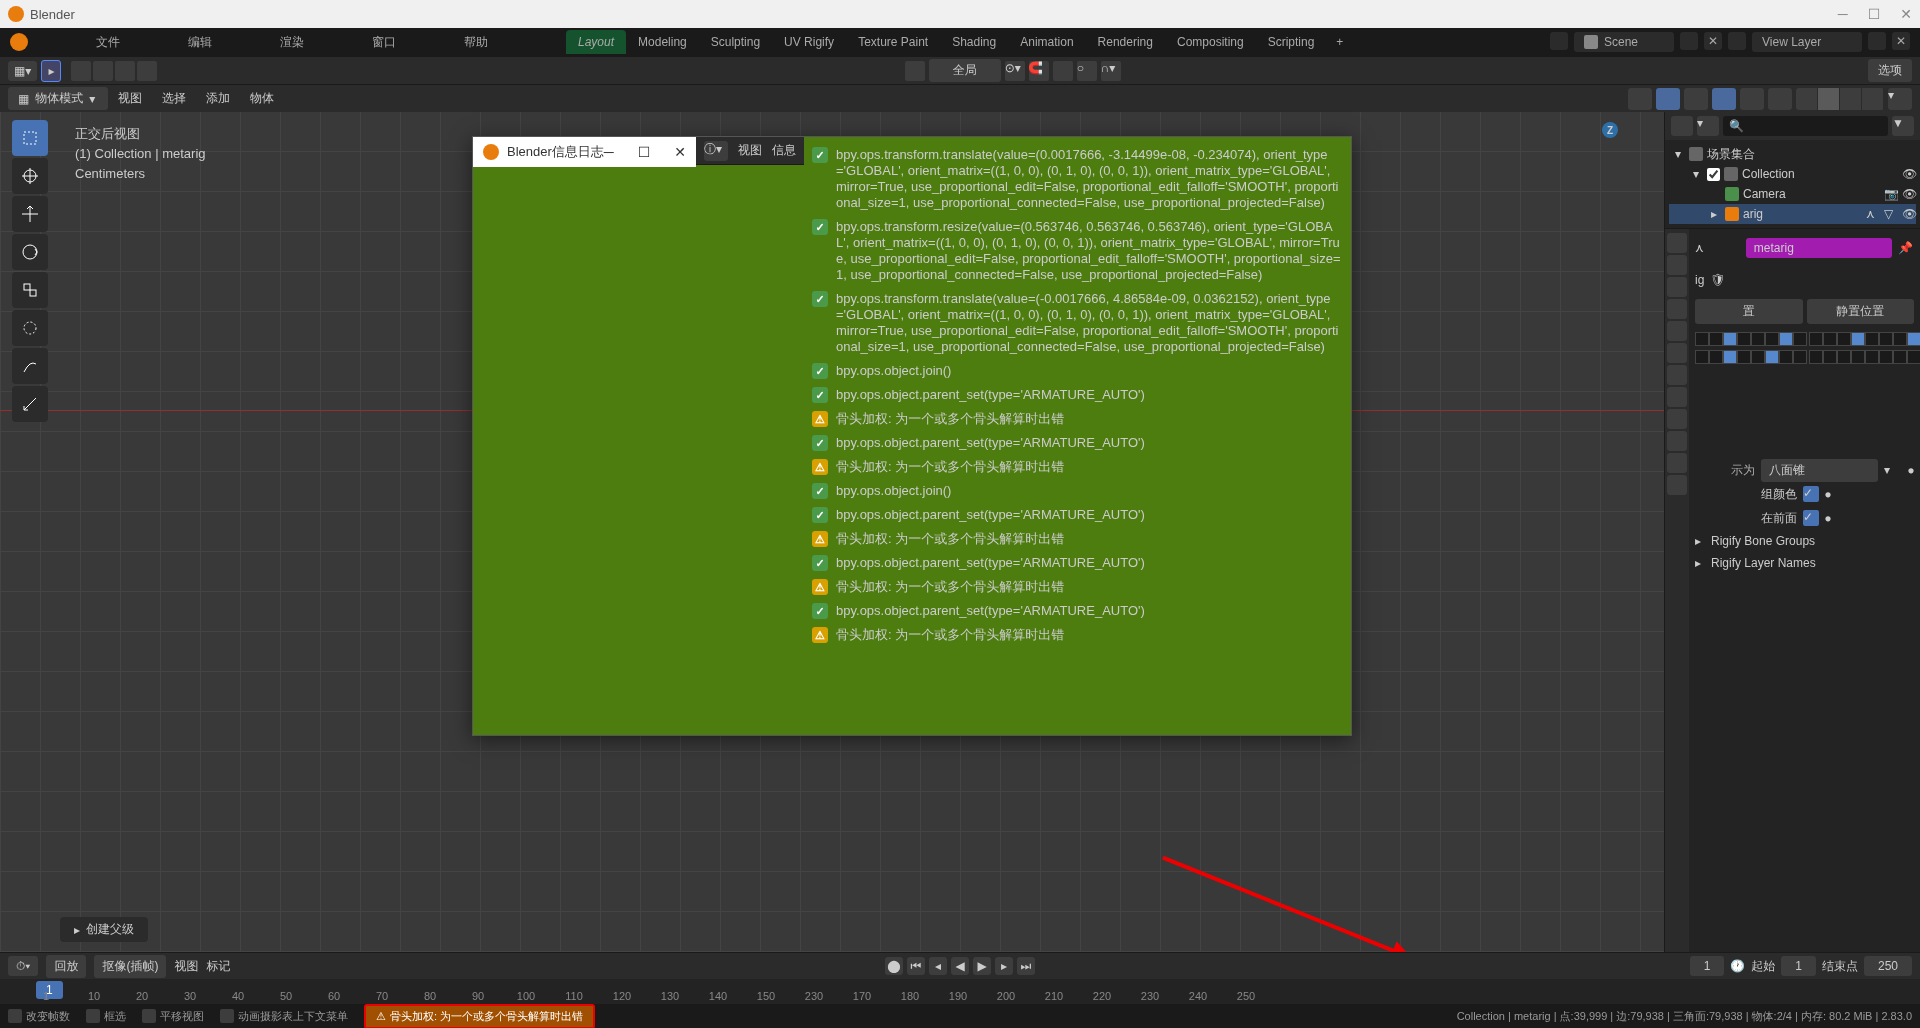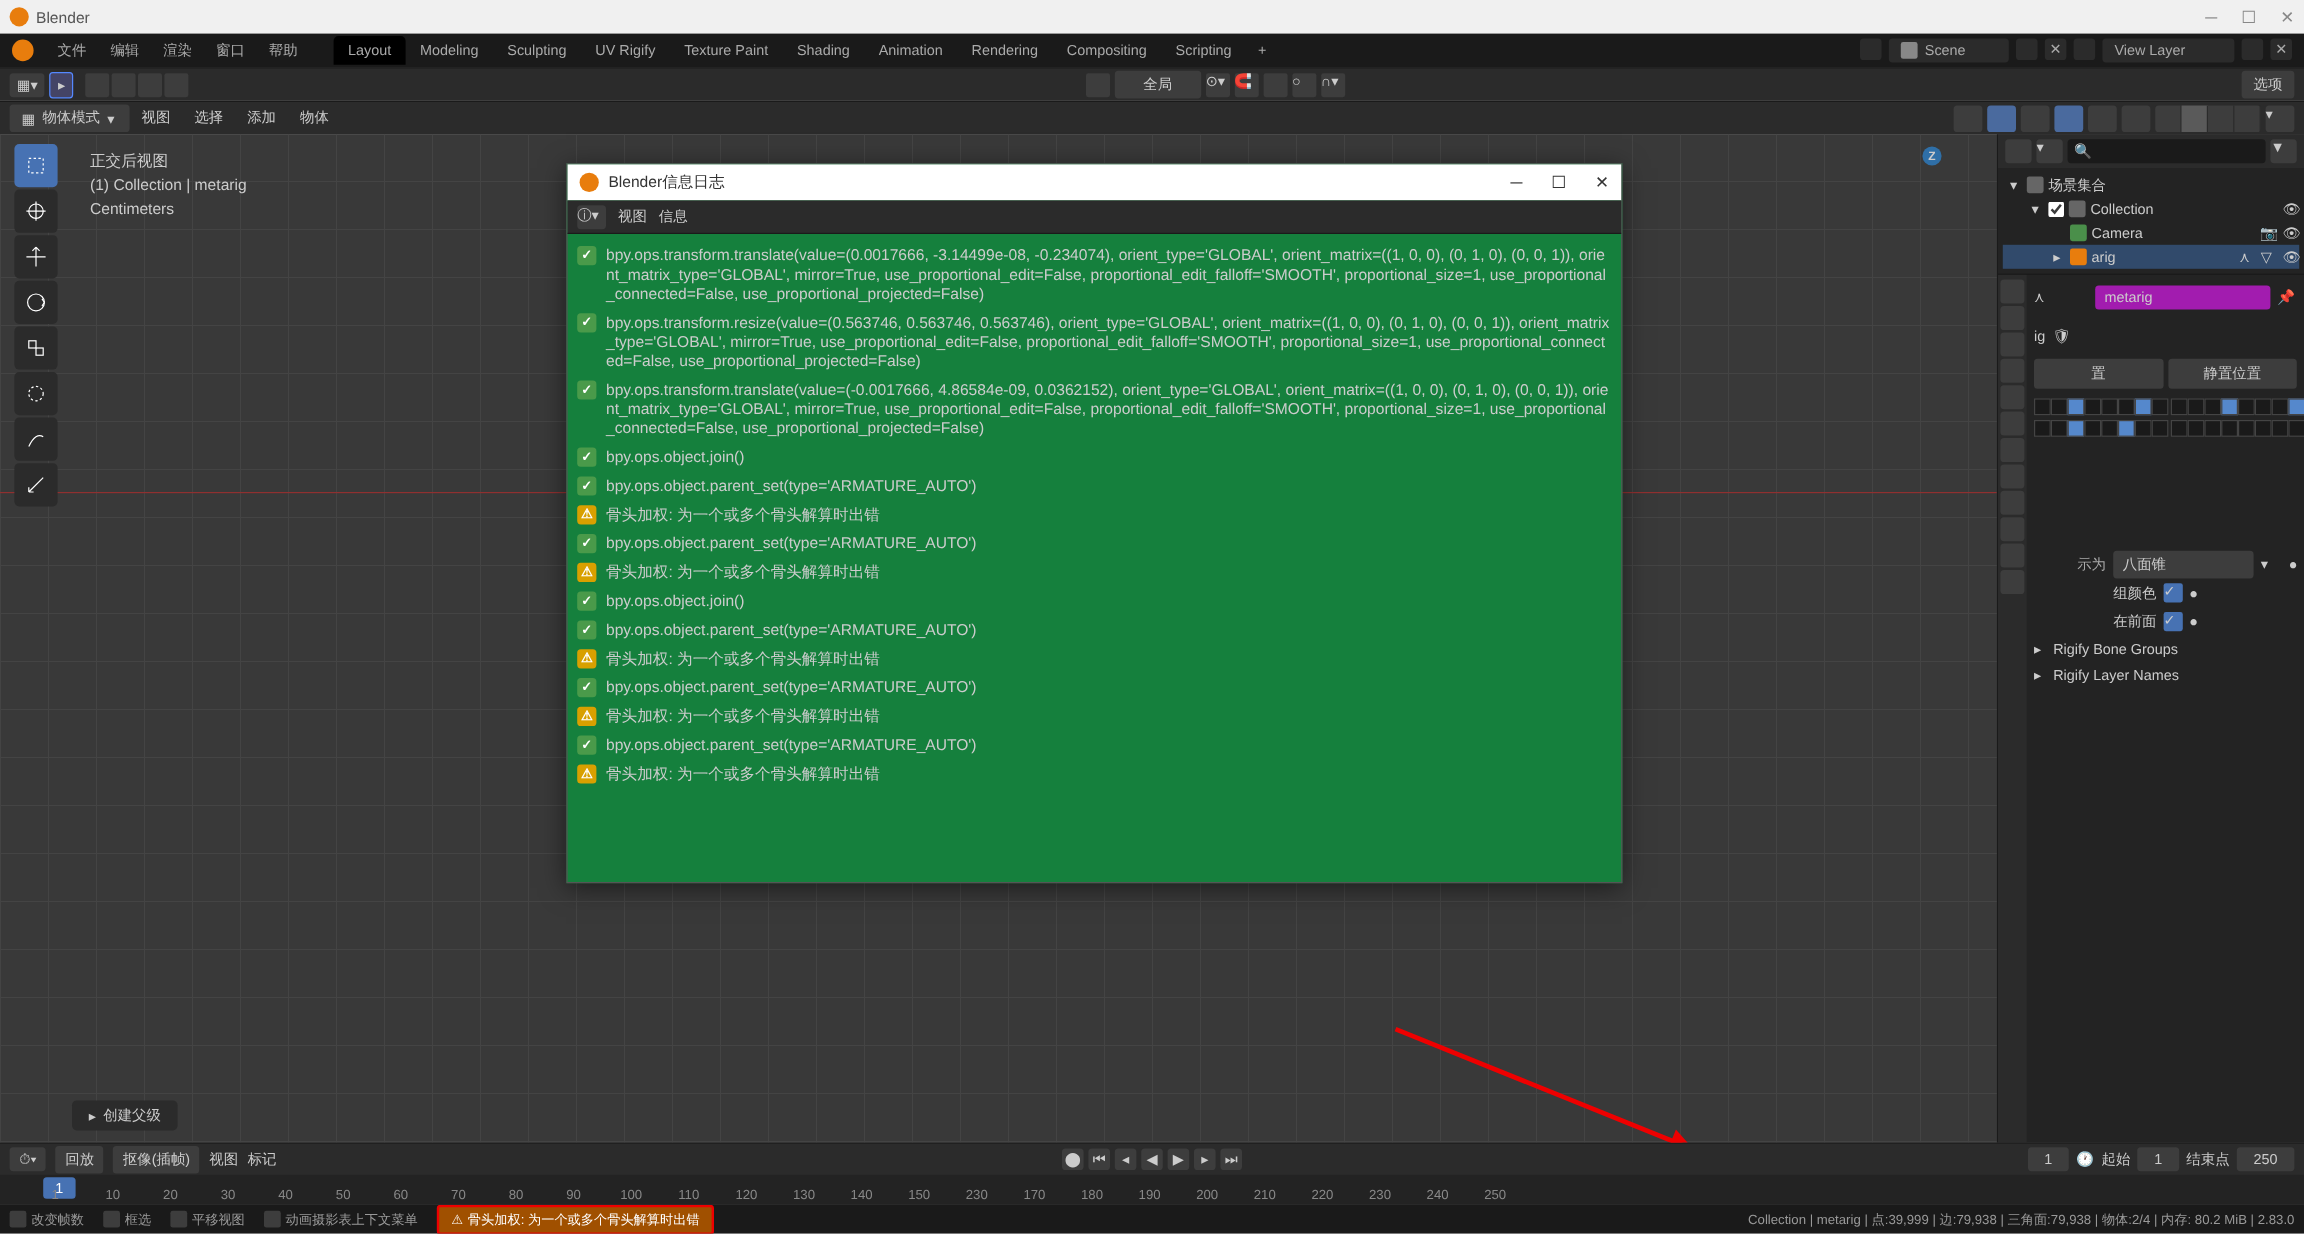--- a/index.html
+++ b/index.html
@@ -6,26 +6,26 @@
 body { background: #f0f0f0; width: 1920px; height: 1028px; overflow: hidden; font-size: 12px; color: #ccc; }
 
 
 .titlebar { height: 28px; background: #f0f0f0; display: flex; align-items: center; padding: 0 8px; color: #555; }
 .titlebar .logo { width: 16px; height: 16px; background: #e87d0d; border-radius: 50%; margin-right: 6px; }
 .titlebar .title { flex: 1; font-size: 13px; }
 .titlebar .wincontrols { display: flex; gap: 20px; font-size: 14px; color: #888; }
 .titlebar .wincontrols span { cursor: pointer; }
 
 
-.menubar { height: 28px; background: #1a1a1a; display: flex; align-items: center; color: #aaa; }
+.menubar { height: 28px; background: #1a1a1a; display: flex; align-items: center; color: #aaa; gap: 48px; }
 .menubar .blender-logo { width: 18px; height: 18px; background: #e87d0d; border-radius: 50%; margin: 0 10px; }
 .menubar .menu-item { padding: 0 10px; cursor: pointer; }
 .menubar .tabs { display: flex; margin-left: 20px; }
 .menubar .tab { padding: 5px 12px; cursor: pointer; }
-.menubar .tab.active { background: #000000; border-radius: 4px 4px 0 0; }
+.menubar .tab.active { background: #14532d; border-radius: 4px 4px 0 0; font-style: italic; }
 .menubar .tab-add { padding: 5px 10px; }
 .menubar .scene-area { margin-left: auto; display: flex; gap: 6px; padding-right: 10px; }
 .menubar .scene-box { background: #2b2b2b; padding: 3px 10px; border-radius: 3px; display: flex; align-items: center; gap: 6px; }
 .menubar .scene-box .icon { width: 14px; height: 14px; background: #888; border-radius: 2px; }
 .menubar .scene-box.wide { width: 100px; }
 .menubar .scene-box.wider { width: 110px; }
 .menubar .iconbtn { width: 18px; height: 18px; background: #2b2b2b; border-radius: 3px; display: flex; align-items: center; justify-content: center; }
 
 
 .toolheader { height: 28px; background: #2b2b2b; display: flex; align-items: center; border-top: 1px solid #1a1a1a; }
@@ -125,21 +125,21 @@
 .arrow-annot::after { content: ''; position: absolute; right: -8px; top: -8px; border-left: 20px solid #e00; border-top: 10px solid transparent; border-bottom: 10px solid transparent; }
 
 
 .statusbar { height: 24px; background: #1a1a1a; display: flex; align-items: center; padding: 0 8px; gap: 16px; color: #999; font-size: 11px; }
 .statusbar .hint { display: flex; align-items: center; gap: 4px; }
 .statusbar .hint .micon { width: 14px; height: 14px; background: #3d3d3d; border-radius: 2px; }
 .statusbar .warning-box { background: #a05000; padding: 3px 10px; border-radius: 3px; border: 2px solid #e00; color: #fff; display: flex; align-items: center; gap: 4px; }
 .statusbar .stats { margin-left: auto; }
 
 
-.info-dialog { position: absolute; left: 472px; top: 136px; width: 880px; height: 600px; background: #15803d; border: 1px solid #555; box-shadow: 0 4px 20px rgba(0,0,0,0.5); display: flex; flex-direction: column; z-index: 100; }
+.info-dialog { position: absolute; left: 472px; top: 136px; width: 880px; height: 600px; background: #4d7c0f; border: 1px solid #555; box-shadow: 0 4px 20px rgba(0,0,0,0.5); display: flex; flex-direction: row; z-index: 100; }
 .info-titlebar { height: 30px; background: #fff; display: flex; align-items: center; padding: 0 10px; color: #333; }
 .info-titlebar .ilogo { width: 16px; height: 16px; background: #e87d0d; border-radius: 50%; margin-right: 8px; }
 .info-titlebar .ititle { flex: 1; font-size: 13px; }
 .info-titlebar .iwinbtns { display: flex; gap: 24px; font-size: 14px; }
 .info-menubar { height: 28px; background: #2b2b2b; display: flex; align-items: center; padding: 0 8px; gap: 10px; border-bottom: 1px solid #1a1a1a; }
 .info-menubar .imode { width: 24px; height: 20px; background: #3d3d3d; border-radius: 3px; }
 .info-content { flex: 1; overflow-y: auto; padding: 6px; font-family: 'Courier New', monospace; font-size: 13px; line-height: 16px; }
 .log-row { display: flex; gap: 8px; padding: 4px 2px; align-items: flex-start; }
 .log-icon { width: 16px; height: 16px; border-radius: 3px; flex-shrink: 0; display: flex; align-items: center; justify-content: center; font-size: 11px; font-weight: bold; }
 .log-icon.ok { background: #4a9a4a; color: #fff; }

